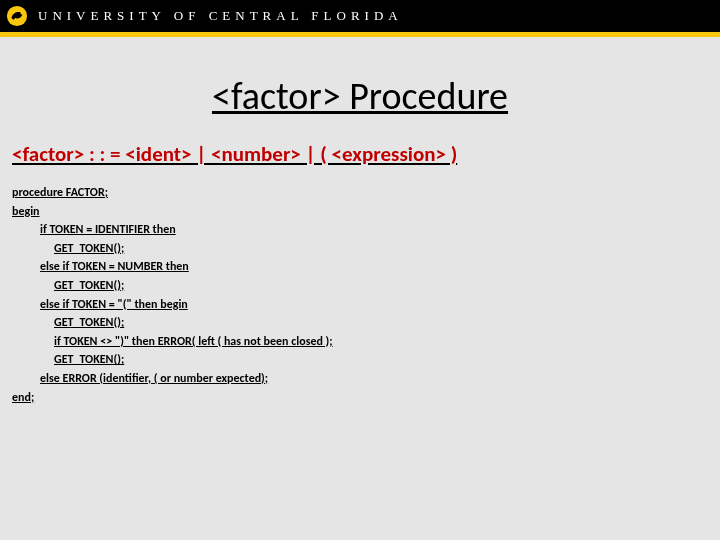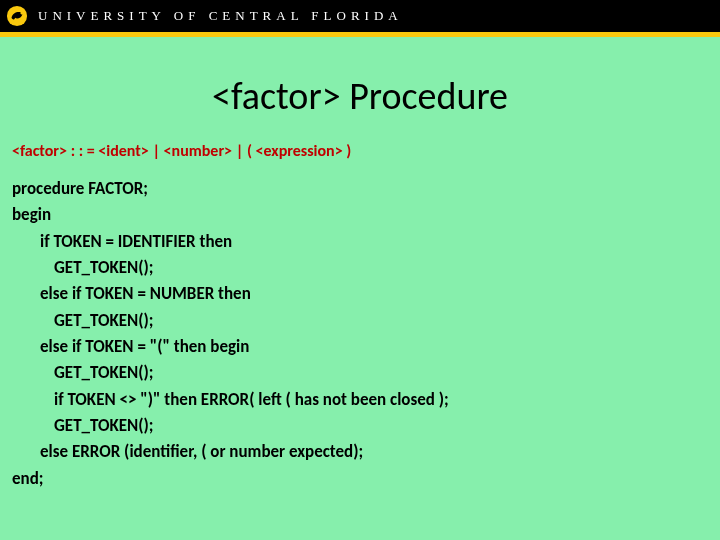--- a/index.html
+++ b/index.html
@@ -1,30 +1,30 @@
 <!DOCTYPE html>
 <html><head>
 <meta charset="utf-8">
 <style>
   * { margin: 0; padding: 0; box-sizing: border-box; }
   html, body { width: 720px; height: 540px; background: #fff; font-family: Calibri, Arial, sans-serif; overflow: hidden; }
-  .slide { width: 720px; height: 540px; position: relative; background: #86efac; }
+  .slide { width: 720px; height: 540px; position: relative; background: #e5e5e5; text-decoration: underline; }
 
   .header-bar { width: 100%; height: 32px; background: #000; display: flex; align-items: center; padding-left: 6px; }
   .logo-icon { width: 22px; height: 22px; margin-right: 10px; display: flex; align-items: center; justify-content: center; }
   .logo-icon svg { width: 22px; height: 22px; }
   .univ-name { color: #fff; font-family: Georgia, 'Times New Roman', serif; font-size: 13px; letter-spacing: 5px; }
   .gold-line { width: 100%; height: 5px; background: #f9c80e; }
 
   .content { padding: 0 12px; }
   .title { font-size: 38px; font-weight: 400; color: #000; text-align: center; margin-top: 36px; margin-bottom: 22px; font-family: Calibri, Arial, sans-serif; }
 
-  .grammar { font-size: 16px; color: #c00000; margin-bottom: 16px; font-family: Calibri, Arial, sans-serif; font-weight: 700; }
+  .grammar { font-size: 21px; color: #c00000; margin-bottom: 16px; font-family: Calibri, Arial, sans-serif; font-weight: 700; }
 
-  .code { font-size: 17px; line-height: 1.55; color: #000; font-family: Calibri, Arial, sans-serif; font-weight: 700; }
+  .code { font-size: 12px; line-height: 1.55; color: #000; font-family: Calibri, Arial, sans-serif; font-weight: 700; }
   .ind1 { padding-left: 28px; }
   .ind2 { padding-left: 42px; }
 </style>
 </head>
 <body>
 <div class="slide">
 
   <div class="header-bar">
     <span class="logo-icon">
       <svg viewBox="0 0 24 24">

